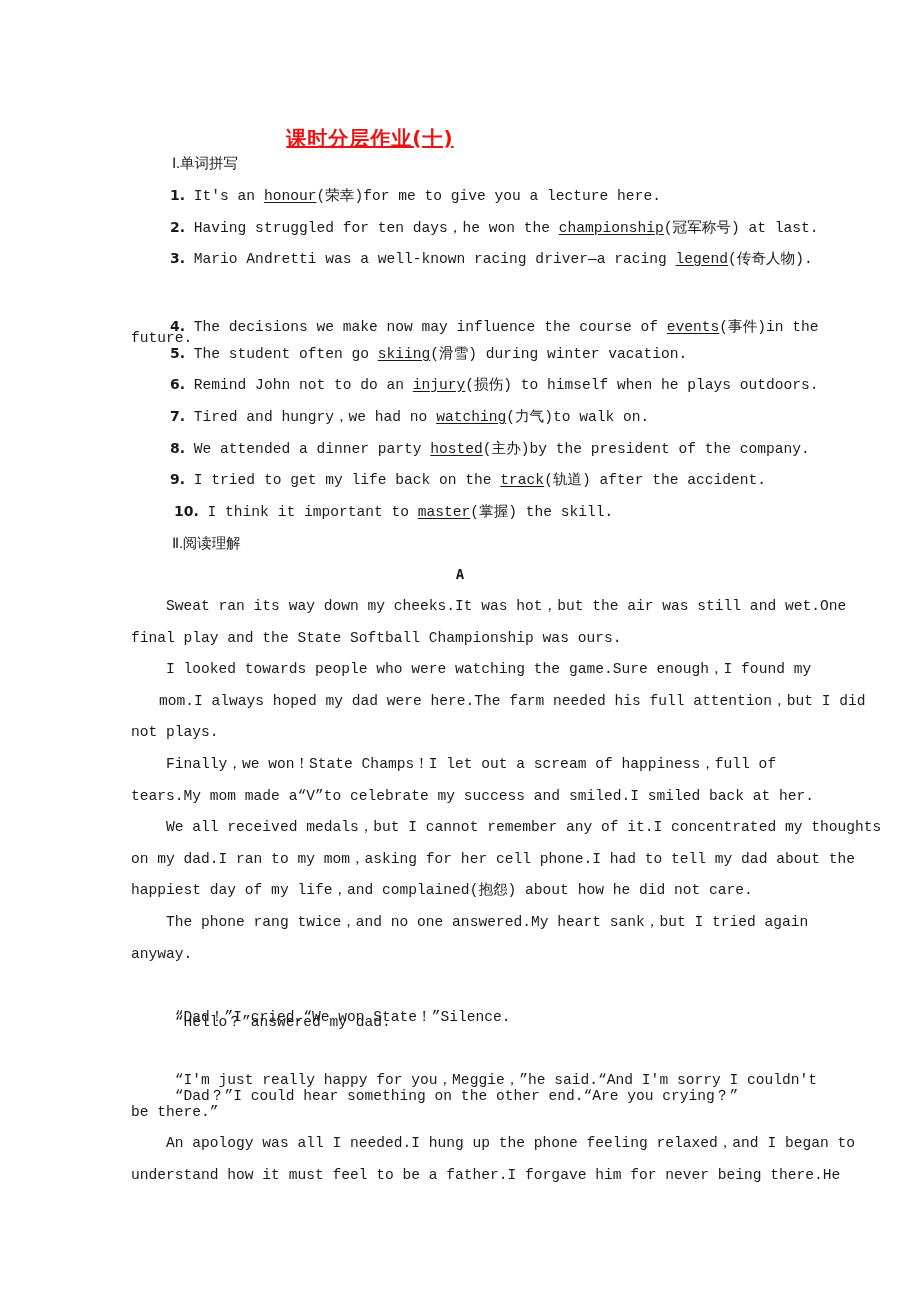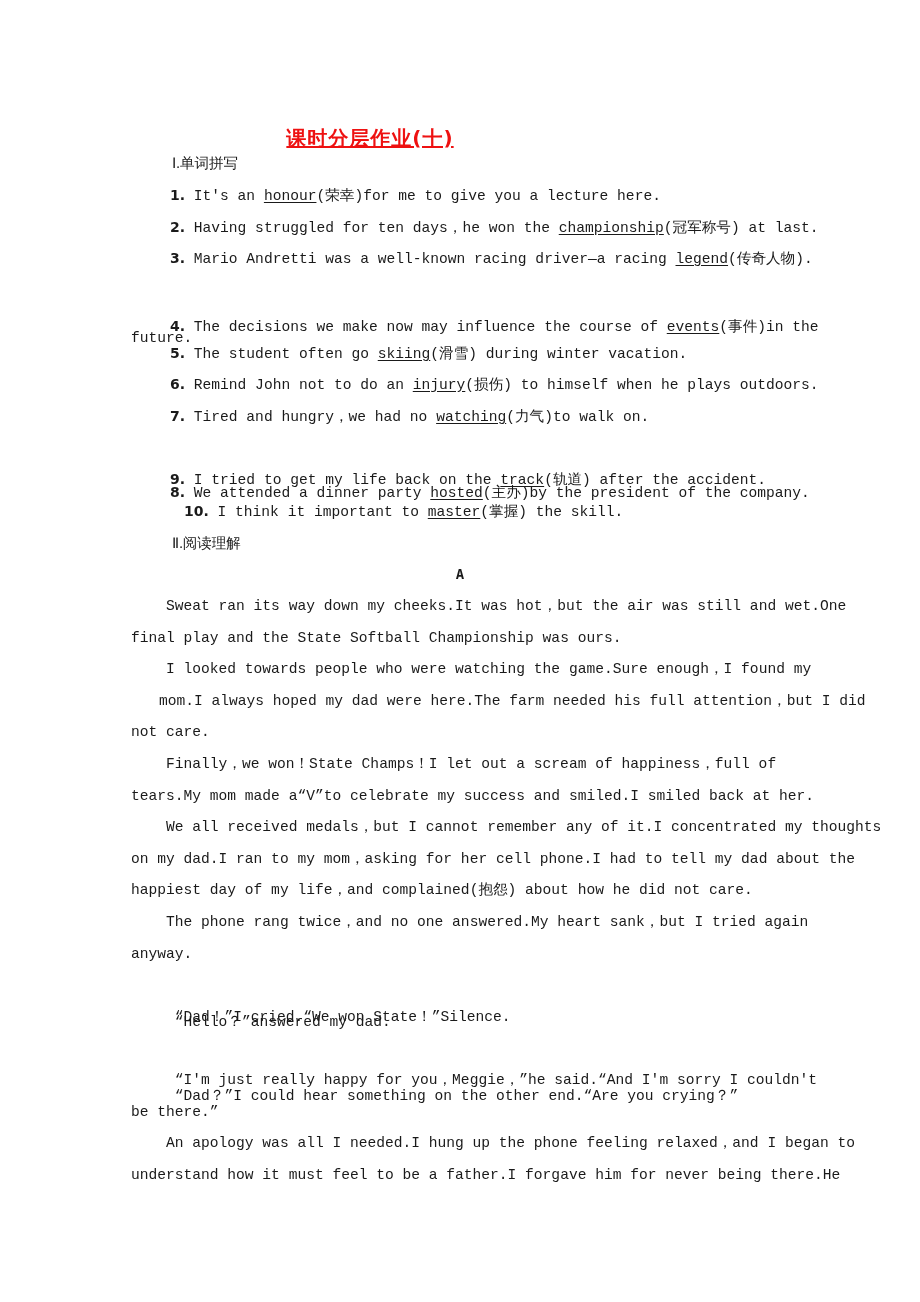--- a/index.html
+++ b/index.html
@@ -23,34 +23,34 @@
 
 <div id="items">
     <div class="line" style="top: 185px; left: 170px;"><span class="num">1.</span><span> It's an </span><span class="ans">honour</span><span>(荣幸)for me to give you a lecture here.</span></div>
     <div class="line" style="top: 217px; left: 170px;"><span class="num">2.</span><span> Having struggled for ten days，he won the </span><span class="ans">championship</span><span>(冠军称号) at last.</span></div>
     <div class="line" style="top: 248px; left: 170px;"><span class="num">3.</span><span> Mario Andretti was a well-known racing driver—a racing </span><span class="ans">legend</span><span>(传奇人物).</span></div>
     <div class="line" style="top: 284px; left: 170px; margin-top: 32px;"><span class="num">4.</span><span> The decisions we make now may influence the course of </span><span class="ans">events</span><span>(事件)in the</span></div>
     <div class="line" style="top: 328px;">future.</div>
     <div class="line" style="top: 343px; left: 170px;"><span class="num">5.</span><span> The student often go </span><span class="ans">skiing</span><span>(滑雪) during winter vacation.</span></div>
     <div class="line" style="top: 374px; left: 170px;"><span class="num">6.</span><span> Remind John not to do an </span><span class="ans">injury</span><span>(损伤) to himself when he plays outdoors.</span></div>
     <div class="line" style="top: 406px; left: 170px;"><span class="num">7.</span><span> Tired and hungry，we had no </span><span class="ans">watching</span><span>(力气)to walk on.</span></div>
-    <div class="line" style="top: 438px; left: 170px; margin-top: 44px;"><span class="num">8.</span><span> We attended a dinner party </span><span class="ans">hosted</span><span>(主办)by the president of the company.</span></div>
+    <div class="line" style="top: 438px; left: 170px;"><span class="num">8.</span><span> We attended a dinner party </span><span class="ans">hosted</span><span>(主办)by the president of the company.</span></div>
     <div class="line" style="top: 469px; left: 170px;"><span class="num">9.</span><span> I tried to get my life back on the </span><span class="ans">track</span><span>(轨道) after the accident.</span></div>
-    <div class="line" style="top: 501px; left: 184px; text-align: center;"><span class="num">10.</span><span> I think it important to </span><span class="ans">master</span><span>(掌握) the skill.</span></div>
+    <div class="line" style="top: 501px; left: 174px; text-align: center;"><span class="num">10.</span><span> I think it important to </span><span class="ans">master</span><span>(掌握) the skill.</span></div>
   </div>
 
 <div class="line sec" style="top:533px;left:172px;">Ⅱ.阅读理解</div>
 <div class="center-a">A</div>
 
 <div id="passage">
     <div class="line" style="top: 596px;">    Sweat ran its way down my cheeks.It was hot，but the air was still and wet.One</div>
     <div class="line" style="top: 627.6px;">final play and the State Softball Championship was ours.</div>
     <div class="line" style="top: 659.2px;">    I looked towards people who were watching the game.Sure enough，I found my</div>
     <div class="line" style="top: 690.8px; margin-left: 28px;">mom.I always hoped my dad were here.The farm needed his full attention，but I did</div>
-    <div class="line" style="top: 722.4px;">not care.</div>
+    <div class="line" style="top: 722.4px;">not plays.</div>
     <div class="line" style="top: 754px;">    Finally，we won！State Champs！I let out a scream of happiness，full of</div>
     <div class="line" style="top: 785.6px;">tears.My mom made a“V”to celebrate my success and smiled.I smiled back at her.</div>
     <div class="line" style="top: 817.2px;">    We all received medals，but I cannot remember any of it.I concentrated my thoughts</div>
     <div class="line" style="top: 848.8px;">on my dad.I ran to my mom，asking for her cell phone.I had to tell my dad about the</div>
     <div class="line" style="top: 880.4px;">happiest day of my life，and complained(抱怨) about how he did not care.</div>
     <div class="line" style="top: 912px;">    The phone rang twice，and no one answered.My heart sank，but I tried again</div>
     <div class="line" style="top: 943.6px;">anyway.</div>
     <div class="line" style="top: 1012px;">     “Hello？”answered my dad.</div>
     <div class="line" style="top: 1006.8px;">     “Dad！”I cried.“We won State！”Silence.</div>
     <div class="line" style="top: 1038.4px; margin-top: 48px;">     “Dad？”I could hear something on the other end.“Are you crying？”</div>

